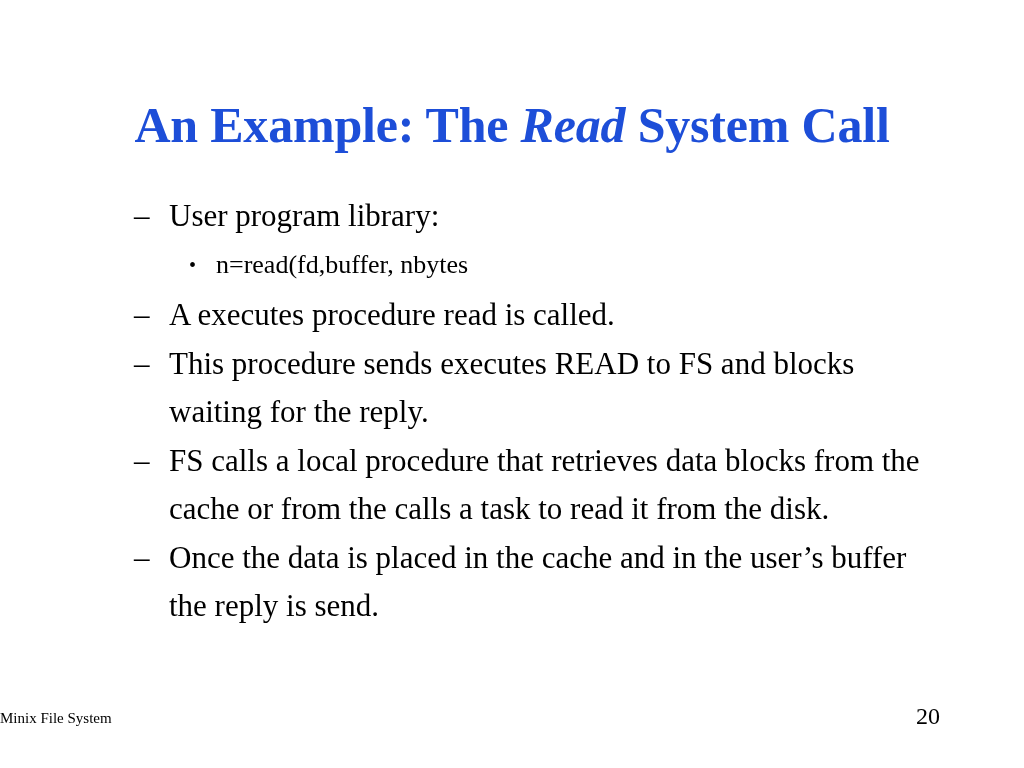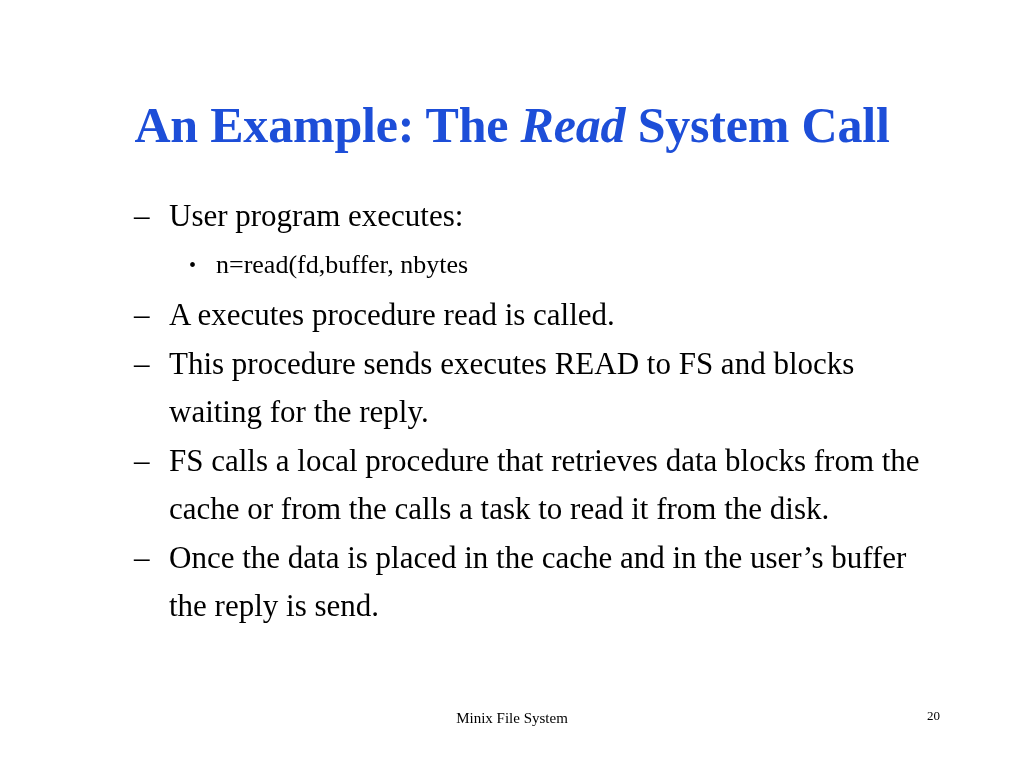--- a/index.html
+++ b/index.html
@@ -76,46 +76,45 @@
   .bullet-text {
     display: block;
   }
 
   
   .footer-center {
     position: absolute;
     left: 0;
     top: 708px;
     width: 1024px;
-    text-align: center;
     font-size: 15px;
     line-height: 20px;
     color: #000000;
   }
   .footer-page {
     position: absolute;
     right: 84px;
     top: 705px;
-    font-size: 13px;
+    font-size: 24px;
     line-height: 22px;
     color: #000000;
   }
 </style>
 </head>
 <body>
 
 <div class="slide">
 
   <h1 class="slide-title"><span>An Example: The </span><span class="em">Read</span><span> System Call</span></h1>
 
   <div class="body">
 
     <div class="bullet-l1">
       <span class="marker">–</span>
-      <span class="bullet-text">User program executes:</span>
+      <span class="bullet-text">User program library:</span>
     </div>
 
     <div class="bullet-l2">
       <span class="marker">•</span>
       <span class="bullet-text">n=read(fd,buffer, nbytes</span>
     </div>
 
     <div class="bullet-l1">
       <span class="marker">–</span>
       <span class="bullet-text">A executes procedure read is called.</span>

